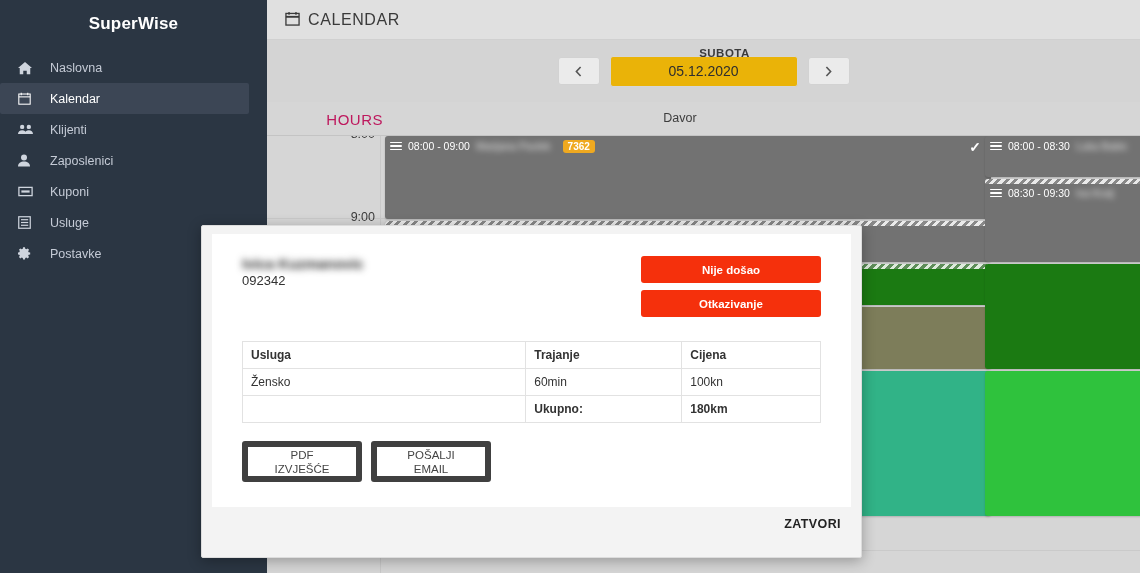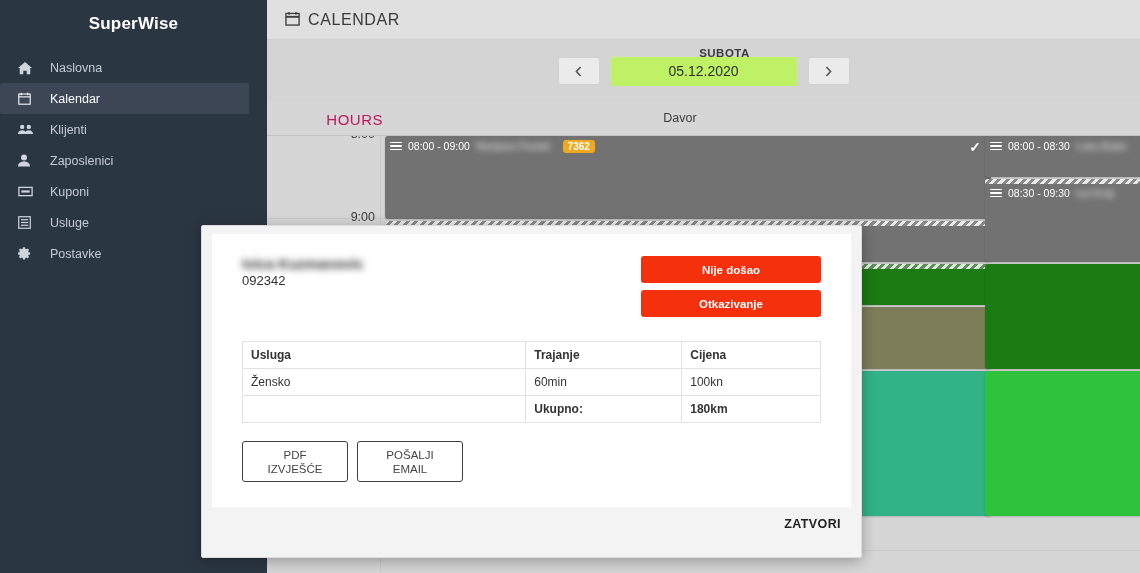--- a/index.html
+++ b/index.html
@@ -65,21 +65,21 @@
   }
   #datebar-inner { display: flex; align-items: center; gap: 10px; }
   .arrow-btn {
     width: 42px; height: 28px;
     background: #ebebeb; border: 1px solid #d2d2d2; border-radius: 3px;
     display: flex; align-items: center; justify-content: center;
     font-size: 13px; color: #555; cursor: pointer;
   }
   #date-box {
     width: 188px; height: 31px;
-    background: #bef264; border: 1px solid #d6d6d6; border-radius: 3px;
+    background: #eab308; border: 1px solid #d6d6d6; border-radius: 3px;
     display: flex; align-items: center; justify-content: center;
     font-size: 14px; color: #2e2e2e; cursor: pointer;
   }
   #weekday {
     position: absolute; left: 8px; right: 0; top: 7px;
     text-align: center; font-size: 11.5px; font-weight: bold;
     color: #3a3a3a; letter-spacing: .5px;
     margin-left: 34px;
   }
 
@@ -197,22 +197,22 @@
   #svc-table th, #svc-table td {
     border: 1px solid #e2e2e2; text-align: left;
     padding: 6px 8px; height: 22px;
   }
   #svc-table th { font-weight: bold; }
   #svc-table td.bold { font-weight: bold; }
   .c-svc { width: 49%; } .c-dur { width: 27%; } .c-price { width: 24%; }
 
   #doc-btns { display: flex; gap: 9px; margin-top: 18px; }
   .doc-btn {
-    width: 106px; height: 41px;
-    background: #fff; border: 1px solid #404040; border-radius: 3px;
+    width: 120px; height: 41px;
+    background: #fff; border: 6px solid #404040; border-radius: 3px;
     display: flex; flex-direction: column; align-items: center; justify-content: center;
     font-size: 11.5px; color: #444; line-height: 14px; cursor: pointer;
   }
   #modal-foot {
     position: absolute; left: 10px; right: 10px; bottom: 16px;
     height: 34px; background: #f3f3f3;
     display: flex; align-items: center; justify-content: flex-end;
     padding-right: 10px;
   }
   #close-btn {

